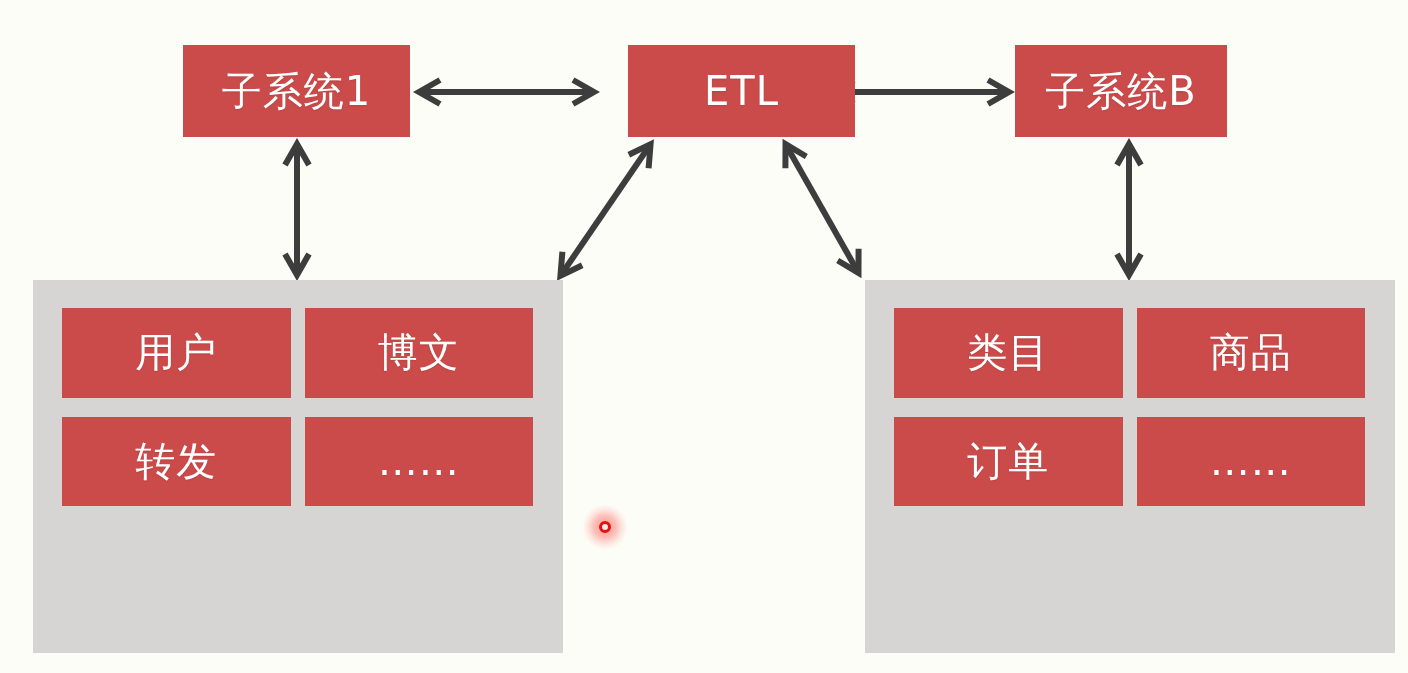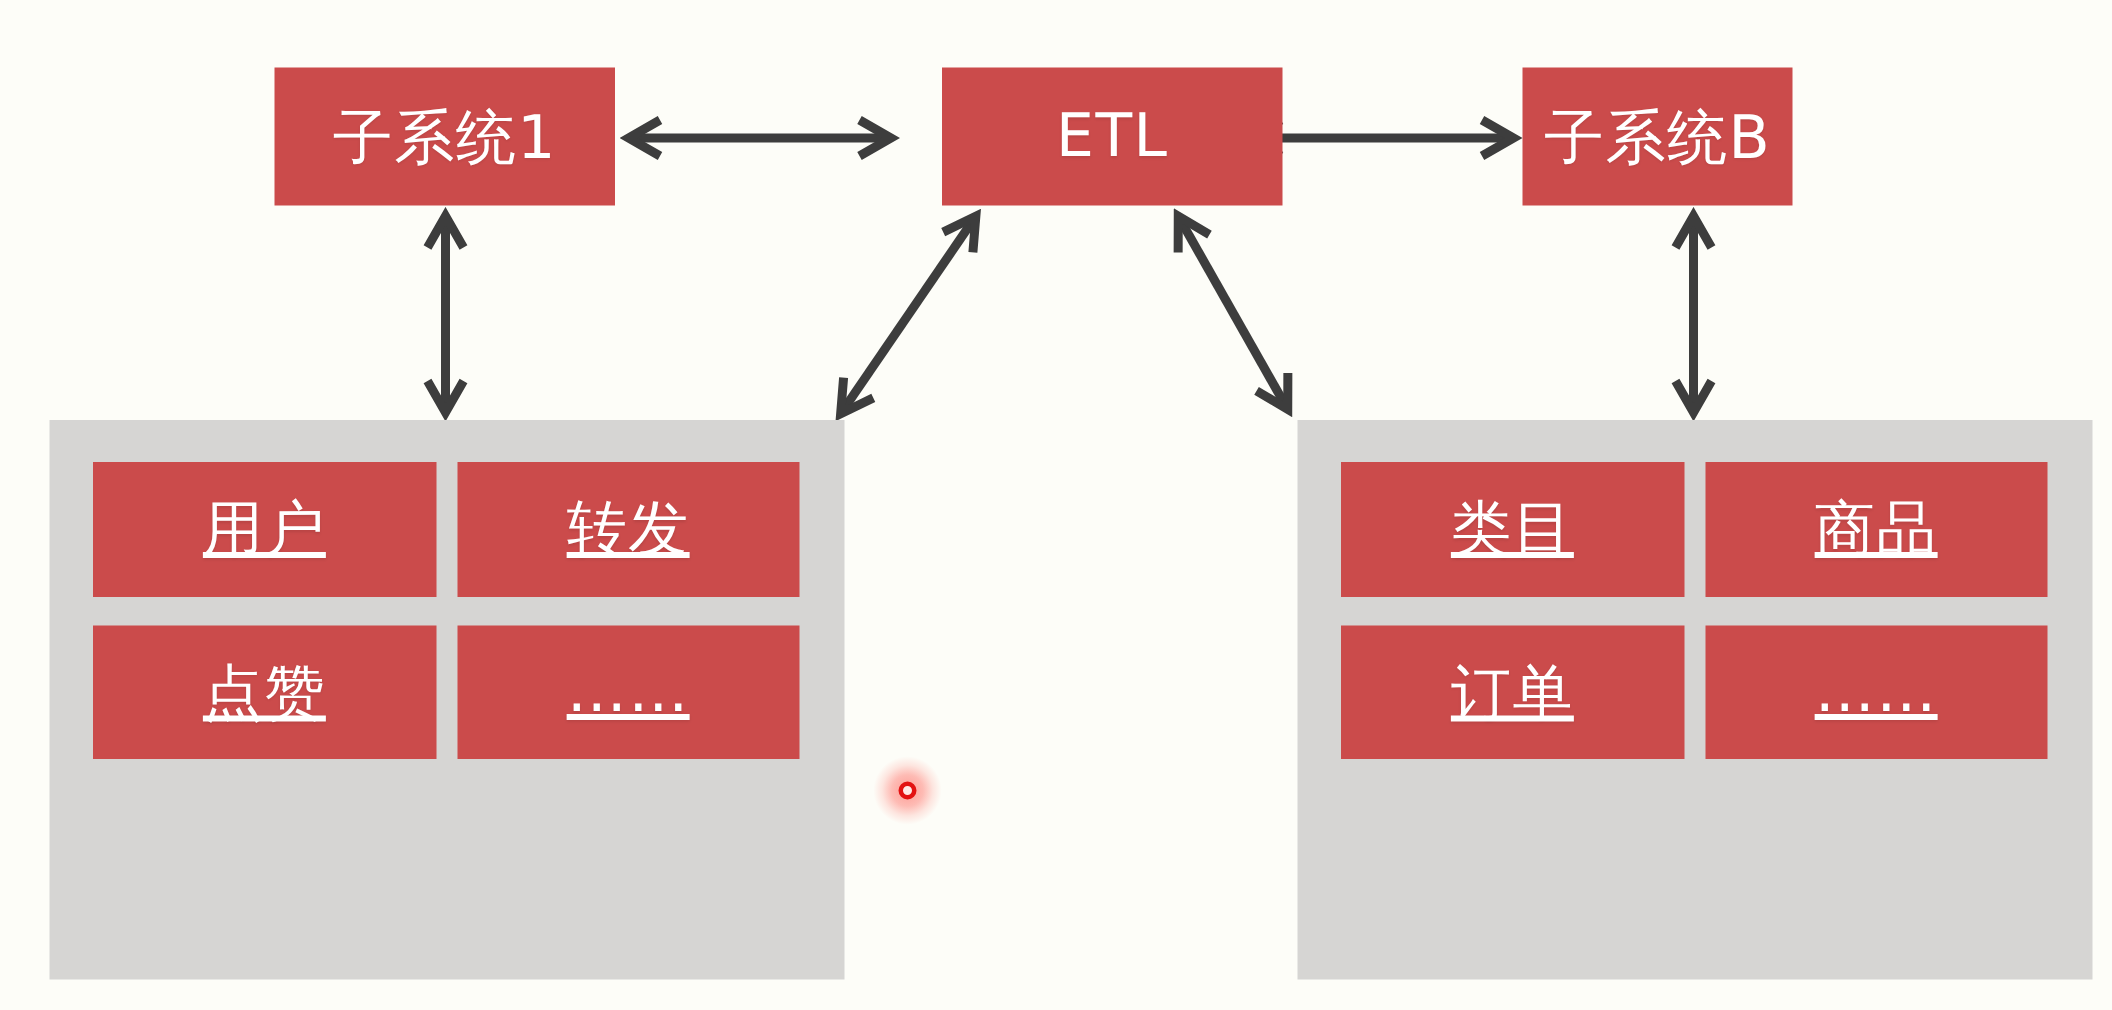--- a/index.html
+++ b/index.html
@@ -18,42 +18,41 @@
   .node{
     position:absolute;height:92px;
     background:var(--box-red,#cb4b4b);
     color:var(--label-white,#fff);
     display:flex;align-items:center;justify-content:center;
     font-size:40px;letter-spacing:1px;
     text-shadow:0 1px 2px rgba(0,0,0,.10);
   }
   .node-subsystem1{left:183px;top:45px;width:227px;}
   .node-etl{left:628px;top:45px;width:227px;}
-  .node-subsystemB{left:1015px;top:45px;width:180px;}
+  .node-subsystemB{left:1015px;top:45px;width:212px;}
 
   
   .panel{
     position:absolute;top:280px;width:530px;height:373px;
     background:var(--panel-gray,#d6d5d3);
     box-sizing:border-box;
     padding:28px 30px 38px 29px;
     display:grid;
     grid-template-columns:1fr 1fr;
     grid-template-rows:1fr 1fr 1fr;
     column-gap:14px;row-gap:19px;
   }
   .panel-left{left:33px;}
   .panel-right{left:865px;}
   .chip{
     background:var(--box-red,#cb4b4b);
     color:var(--label-white,#fff);
     display:flex;align-items:center;justify-content:center;
     font-size:40px;letter-spacing:1px;
     text-shadow:0 1px 2px rgba(0,0,0,.10);
-    text-decoration:underline;
   }
 
   
   .laser{
     position:absolute;left:582px;top:504px;width:46px;height:46px;
     border-radius:50%;
     background:radial-gradient(circle,
       rgba(255,60,50,.50) 0%,
       rgba(255,80,70,.38) 32%,
       rgba(255,120,110,.18) 52%,
@@ -91,22 +90,22 @@
   </div>
   <div class="node node-etl">
     <span>ETL</span>
   </div>
   <div class="node node-subsystemB">
     <span>子系统B</span>
   </div>
 
   <div class="panel panel-left">
     <div class="chip">用户</div>
+    <div class="chip">博文</div>
     <div class="chip">转发</div>
-    <div class="chip">点赞</div>
     <div class="chip">……</div>
   </div>
 
   <div class="panel panel-right">
     <div class="chip">类目</div>
     <div class="chip">商品</div>
     <div class="chip">订单</div>
     <div class="chip">……</div>
   </div>
 

